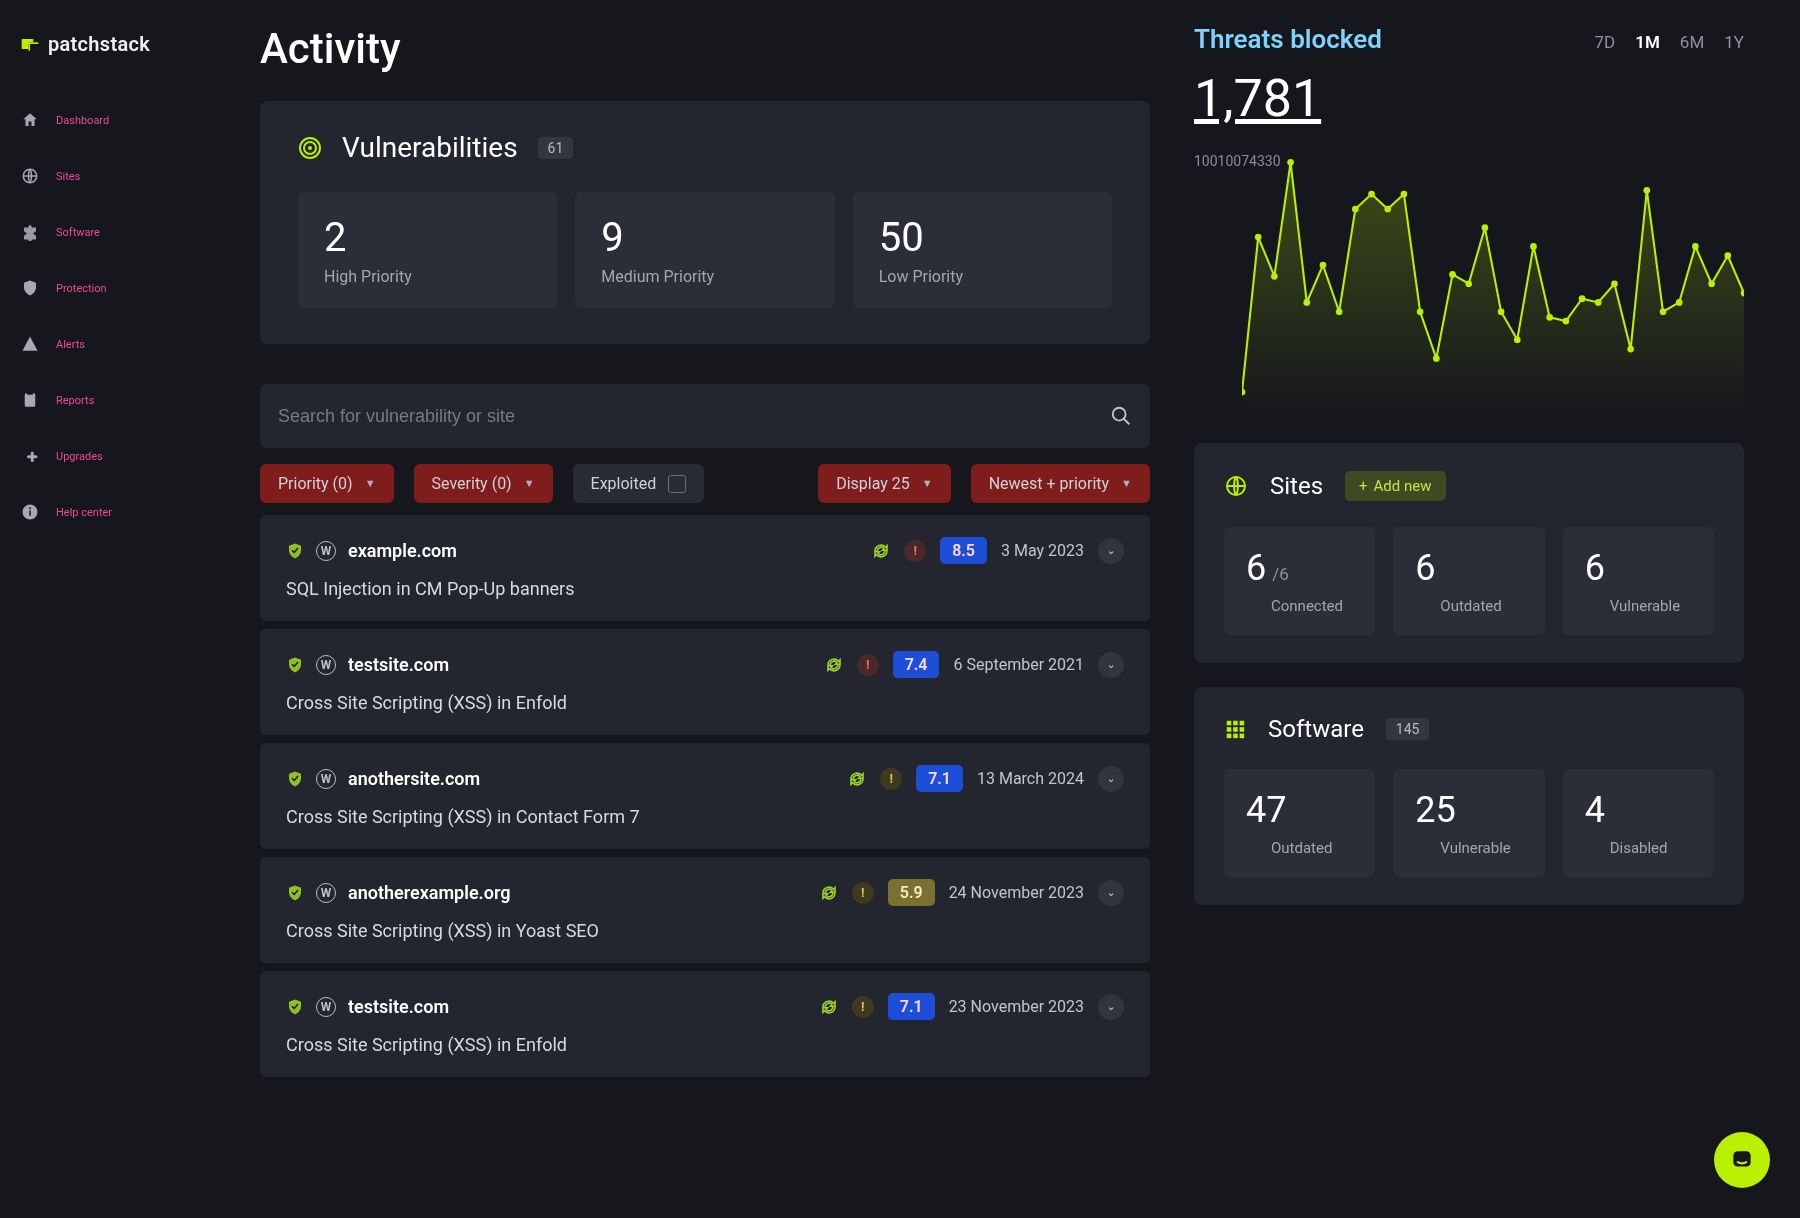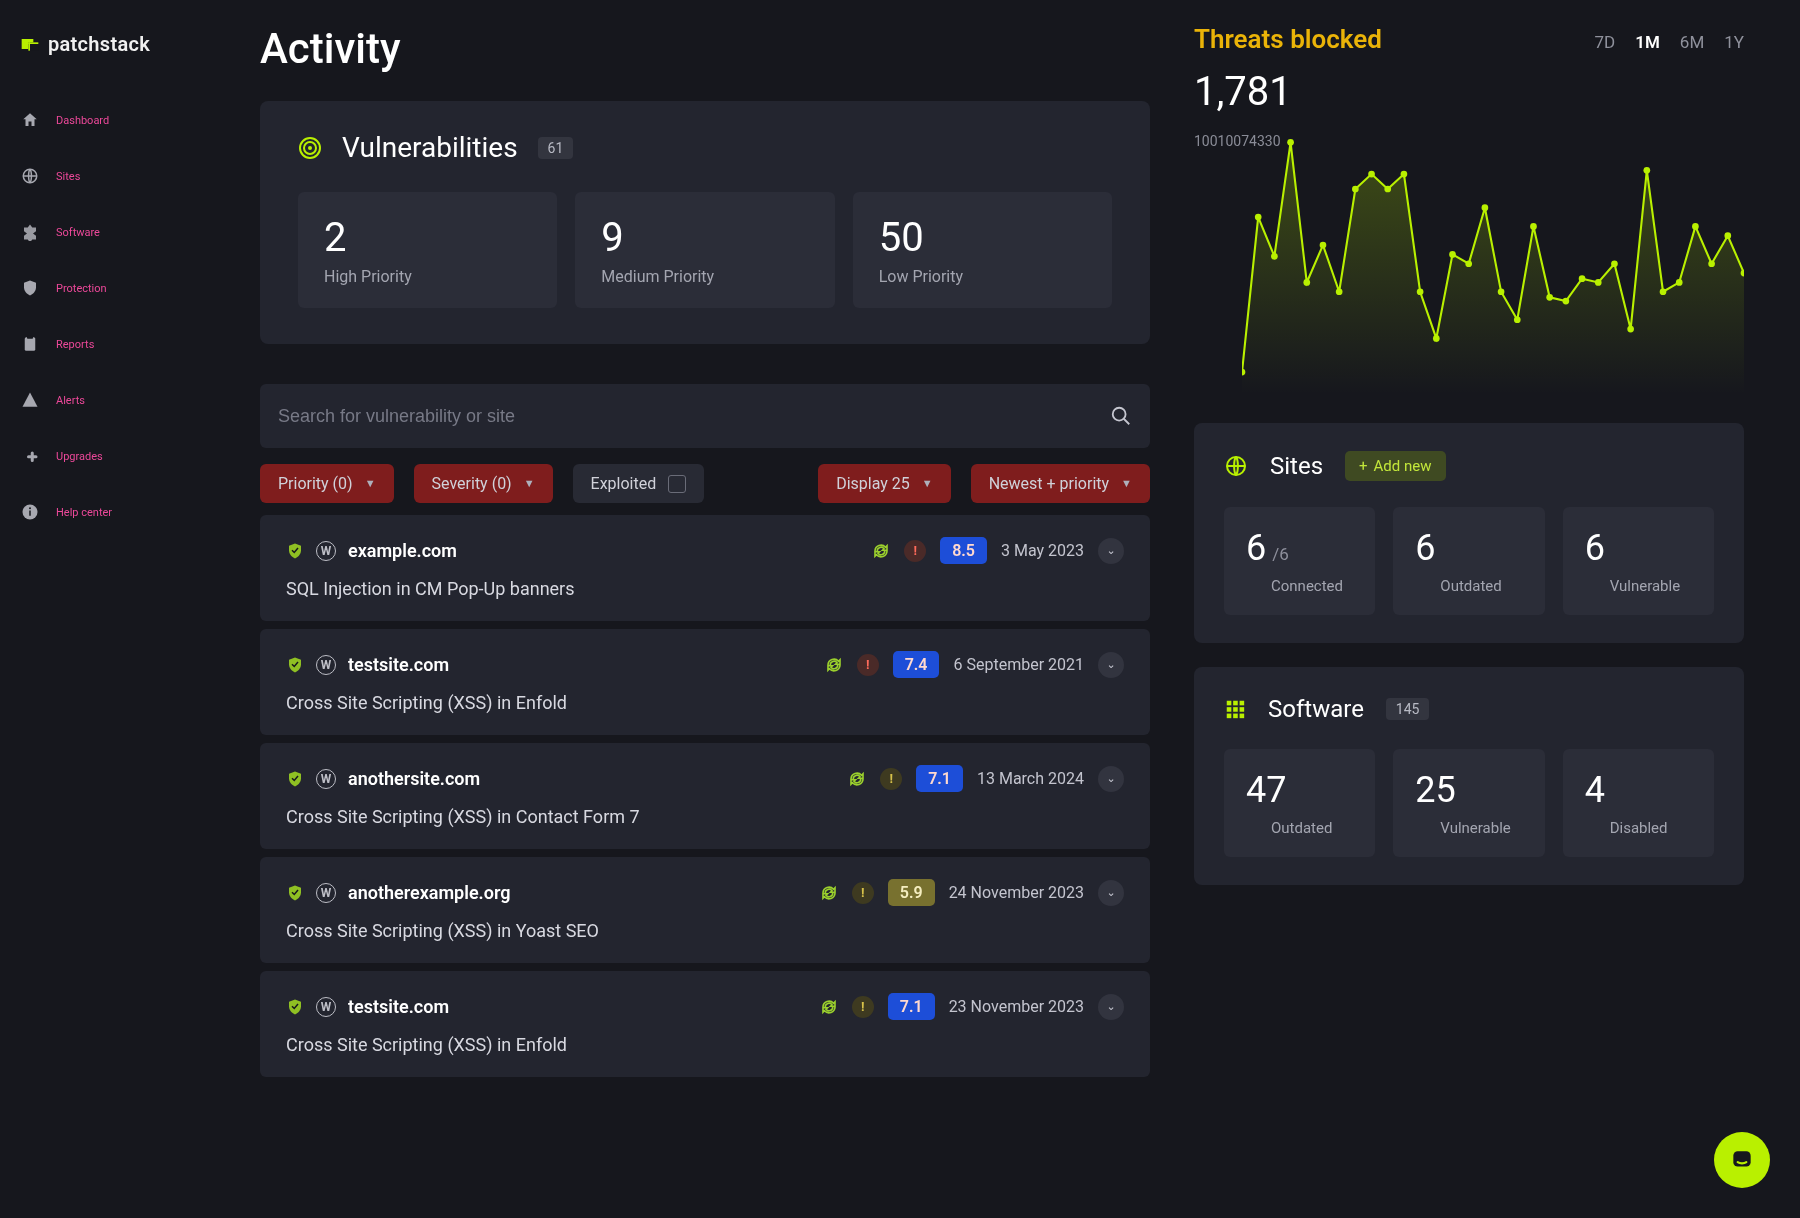--- a/index.html
+++ b/index.html
@@ -163,25 +163,25 @@
 .expand-btn {
   width:26px;height:26px;border-radius:50%;
   background:#32343f; color:#c5c6d0;
   display:flex;align-items:center;justify-content:center;
   font-size:11px; cursor:pointer;
 }
 .vuln-desc { color:#d8d9e1; font-size:18px;}
 .threats-head {
   display:flex; align-items:baseline; margin-bottom:14px;
 }
-.threats-title { font-size:26px; font-weight:600; color:#eab308;}
+.threats-title { font-size:26px; font-weight:600; color:#7dd3fc;}
 .range-tabs { margin-left:auto; display:flex; gap:20px;}
 .range-tab { font-size:17px; color:#8f919c; cursor:pointer;}
 .range-tab.active { color:#fff; font-weight:600;}
-.threats-count { font-size:40px; color:#fff; font-weight:400; margin-bottom:18px;}
+.threats-count { font-size:52px; color:#fff; font-weight:400; margin-bottom:24px;text-decoration:underline;}
 .chart-wrap { position:relative; height:250px; margin-bottom:40px;}
 .y-labels {
   position:absolute; left:0; top:0; height:100%;
   display:flex; flex-direction:row; justify-content:space-between;
   color:#8a8c97; font-size:14px; text-align:right; width:40px;
   padding-bottom:10px;
 }
 .chart-svg { position:absolute; left:48px; right:0; top:0; bottom:0;}
 .card-right {
   background:#23252f; border-radius:8px; padding:28px 30px; margin-bottom:24px;
@@ -255,33 +255,33 @@
     <span class="icon">
       <svg width="18" height="18" viewBox="0 0 24 24" fill="currentColor">
           <path d="M12 2l8 3v6c0 5-3.5 9-8 11-4.5-2-8-6-8-11V5z"></path>
         </svg>
     </span>
     <span>Protection</span>
   </div>
   <div class="nav-item">
     <span class="icon">
       <svg width="18" height="18" viewBox="0 0 24 24" fill="currentColor">
+          <path d="M12 2L2 21h20z"></path>
+        </svg>
+    </span>
+    <span>Alerts</span>
+  </div>
+  <div class="nav-item">
+    <span class="icon">
+      <svg width="18" height="18" viewBox="0 0 24 24" fill="currentColor">
           <rect x="5" y="3" width="14" height="18" rx="2"></rect>
           <rect x="8" y="1" width="8" height="4" rx="1" fill="#16171d"></rect>
         </svg>
     </span>
     <span>Reports</span>
-  </div>
-  <div class="nav-item">
-    <span class="icon">
-      <svg width="18" height="18" viewBox="0 0 24 24" fill="currentColor">
-          <path d="M12 2L2 21h20z"></path>
-        </svg>
-    </span>
-    <span>Alerts</span>
   </div>
   <div class="nav-item">
     <span class="icon">
       <svg width="18" height="18" viewBox="0 0 24 24" fill="currentColor">
           <path d="M20 11h-3V8a2 2 0 10-4 0v3h-3a2 2 0 100 4h3v3a2 2 0 104 0v-3h3a2 2 0 100-4z"></path>
         </svg>
     </span>
     <span>Upgrades</span>
   </div>
   <div class="nav-item">

